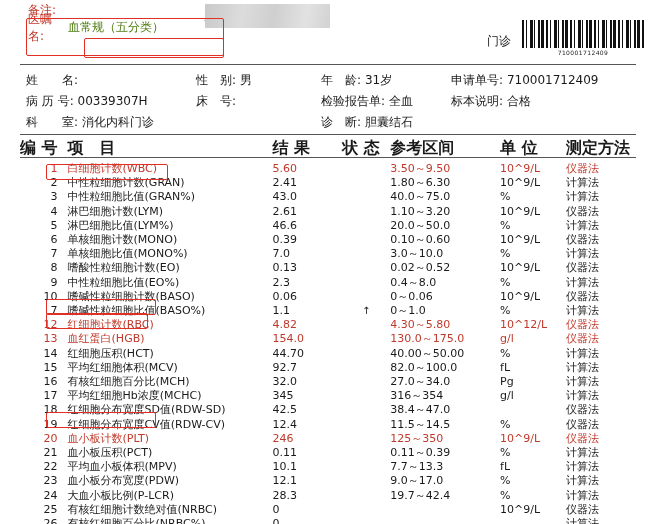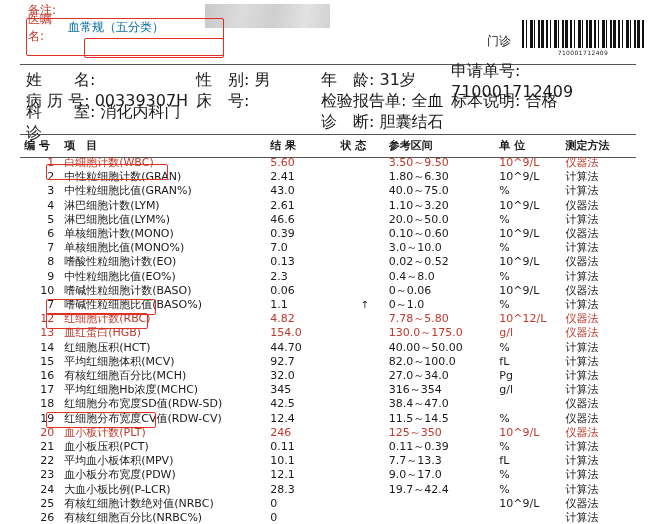--- a/index.html
+++ b/index.html
@@ -70,21 +70,21 @@
     left:28px;top:2px;
     width:215px;
   }
   .remark-line{
     display:flex;
     align-items:center;
     height:17px;
     font-size:12px;
   }
   .remark-label{color:#c0392b;width:40px;flex:none;}
-  .remark-val{color:#0369a1;}
+  .remark-val{color:#4d7c0f;}
   .red-box-remark{
     position:absolute;
     left:26px;top:18px;
     width:196px;height:36px;
     border:1.6px solid #e03026;
     border-radius:2px;
     pointer-events:none;
   }
   .red-box-diag{
     position:absolute;
@@ -93,21 +93,21 @@
     border:1.6px solid #e03026;
     border-radius:2px;
     pointer-events:none;
   }
 
   
   .info{
     position:absolute;
     left:26px;top:70px;
     width:608px;
-    font-size:16px;
+    font-size:12px;
   }
   .info-row{
     display:flex;
     height:21px;
     align-items:center;
   }
   .c1{width:170px;}
   .c2{width:125px;}
   .c3{width:130px;}
   .c4{flex:1;}
@@ -124,21 +124,21 @@
   
   table.res{
     position:absolute;
     left:20px;top:136px;
     width:616px;
     border-collapse:collapse;
     font-size:11px;
   }
   table.res th{
     font-weight:bold;
-    font-size:11px;
+    font-size:16px;
     padding:2px 0 3px 0;
     text-align:left;
     white-space:nowrap;
   }
   table.res td{
     padding:0;
     height:14.2px;
     line-height:14.2px;
     white-space:nowrap;
     vertical-align:middle;
@@ -357,21 +357,21 @@
           <td class="col-flag"><span class="arrow">↑</span></td>
           <td class="col-ref">0～1.0</td>
           <td class="col-unit">%</td>
           <td class="col-meth">计算法</td>
         </tr>
         <tr class="red-row">
           <td class="col-no">12</td>
           <td class="col-item">红细胞计数(RBC)</td>
           <td class="col-res">4.82</td>
           <td class="col-flag"></td>
-          <td class="col-ref">7.78～5.80</td>
+          <td class="col-ref">4.30～5.80</td>
           <td class="col-unit">10^12/L</td>
           <td class="col-meth">仪器法</td>
         </tr>
         <tr class="red-row">
           <td class="col-no">13</td>
           <td class="col-item">血红蛋白(HGB)</td>
           <td class="col-res">154.0</td>
           <td class="col-flag"></td>
           <td class="col-ref">130.0～175.0</td>
           <td class="col-unit">g/l</td>

